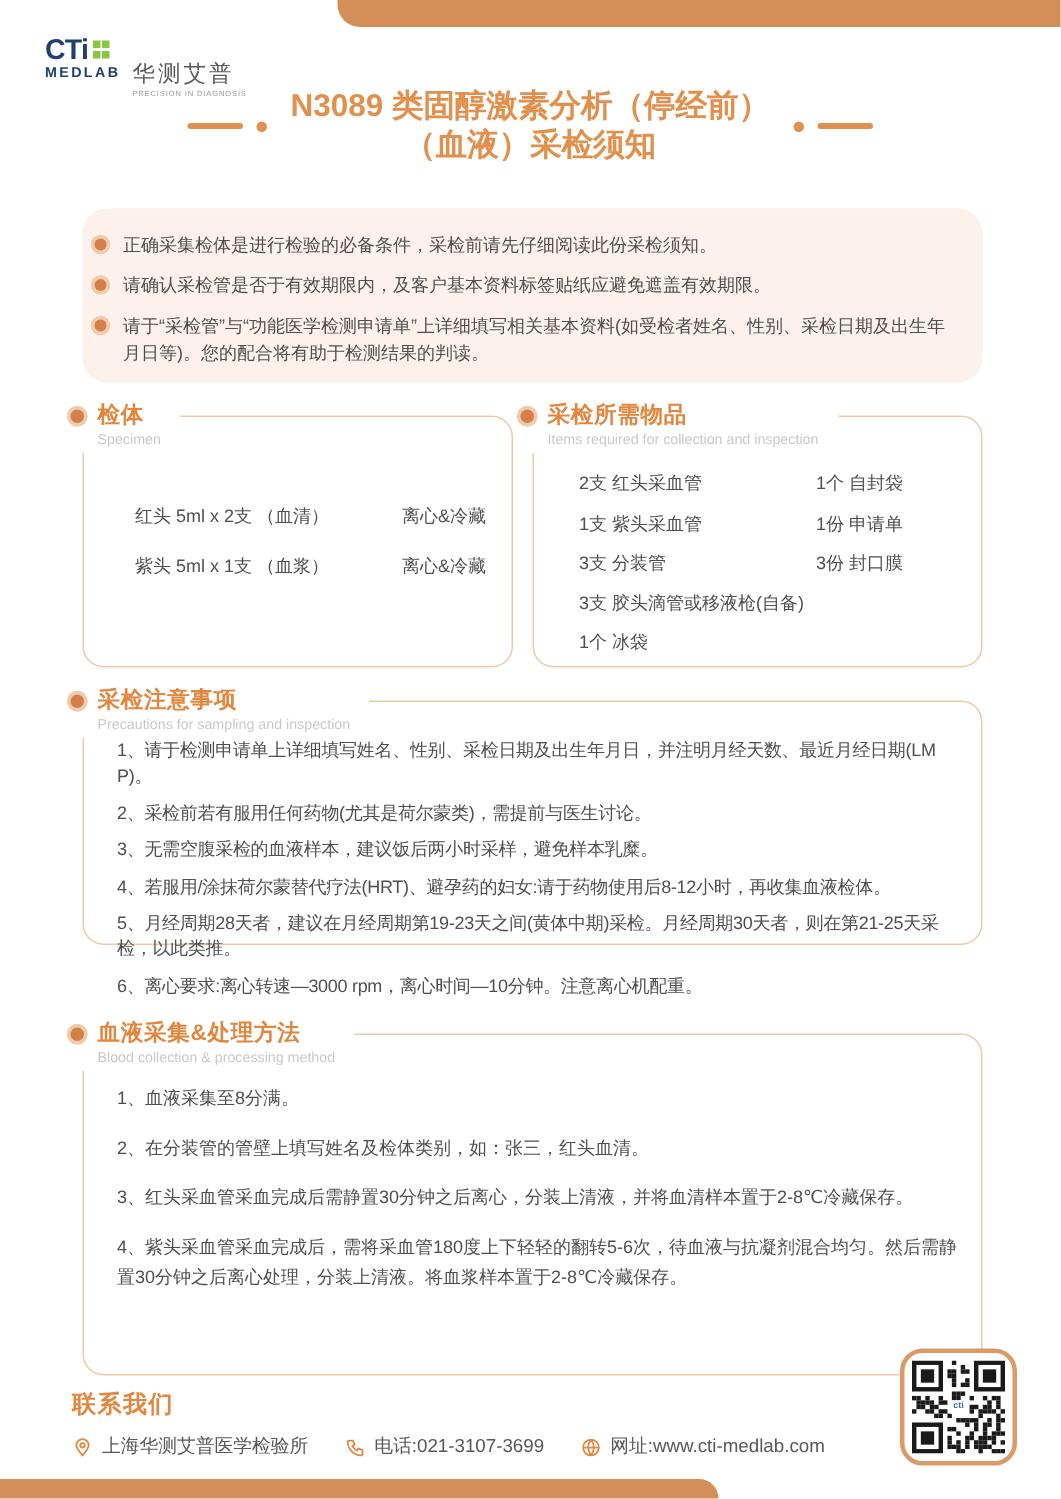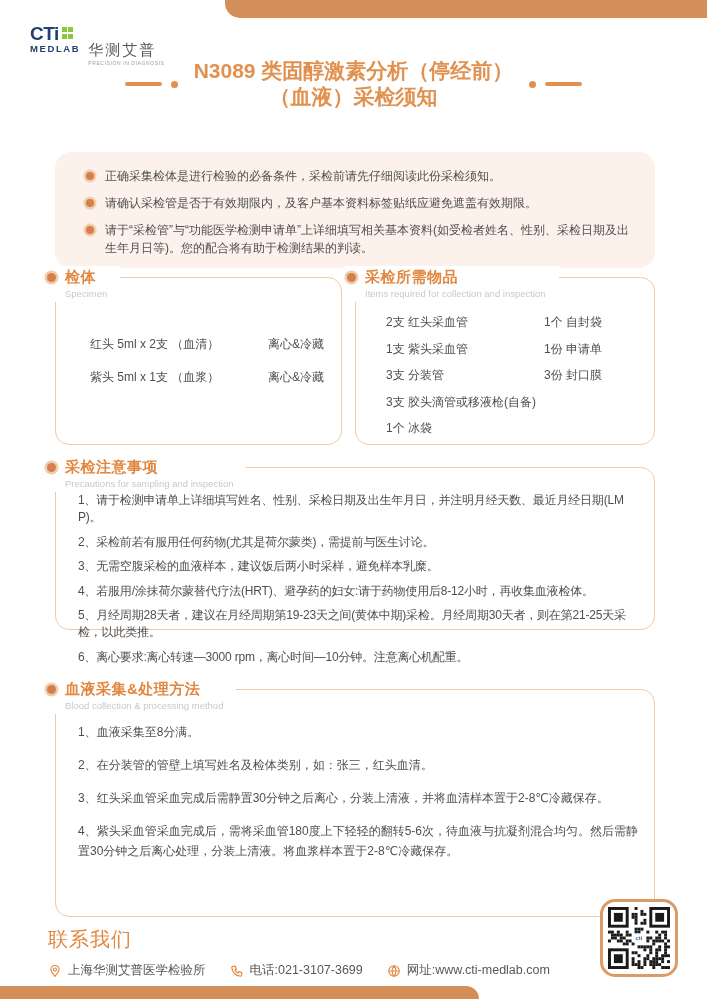--- a/index.html
+++ b/index.html
@@ -39,21 +39,21 @@
   .logo-tagline{font-size:5px;color:#9B9B9B;letter-spacing:0.6px;line-height:8px}
 
   
   .title-wrap{position:absolute;top:58px;left:0;right:0;display:flex;justify-content:center;align-items:center;gap:16px}
   .deco{display:flex;align-items:center;gap:9px}
   .deco .line{width:37px;height:3.5px;border-radius:2px;background:var(--title)}
   .deco .dot{width:7px;height:7px;border-radius:50%;background:var(--title)}
   .main-title{text-align:center;color:var(--title);font-weight:bold;font-size:21px;line-height:26px}
 
   
-  .notice{position:absolute;left:55px;top:152px;width:600px;height:116px;background:var(--notice_bg);border-radius:16px;padding:15px 24px 0 29px}
+  .notice{position:absolute;left:55px;top:139px;width:600px;height:116px;background:var(--notice_bg);border-radius:16px;padding:15px 24px 0 6px}
   .notice-row{display:flex;gap:11px;margin-bottom:9px;font-size:12px;line-height:18px;color:var(--text)}
   .notice-bullet{flex:none;width:8px;height:8px;border-radius:50%;background:#D3804A;box-shadow:0 0 0 2.5px #F0CCAD;margin-top:5px;margin-left:2px}
   .notice-row p{word-break:break-all}
 
   
   .section{position:absolute;border:1px solid var(--border);border-radius:14px}
   .sec-head{position:absolute;top:-12px;left:-12px;background:#fff;padding:0 13px 2px 0;display:flex;align-items:flex-start;gap:9px}
   .sec-bullet{flex:none;width:9px;height:9px;border-radius:50%;background:#D3804A;box-shadow:0 0 0 2.5px #F0CCAD;margin-top:7px;margin-left:3px}
   .sec-titles{display:flex;flex-direction:column}
   .sec-title{font-size:15px;font-weight:bold;color:var(--heading);line-height:22px;letter-spacing:0.5px}
@@ -74,21 +74,21 @@
   .sec-precautions{left:55px;top:467px;width:600px;height:163px}
   .precautions-body{padding:24px 10px 0 22px;font-size:12px}
   .precautions-body p{margin-bottom:7.5px;line-height:17px;word-break:break-all;letter-spacing:-0.2px}
 
   .sec-blood{left:55px;top:689px;width:600px;height:228px}
   .blood-body{padding:32px 14px 0 22px;font-size:12px}
   .blood-body p{margin-bottom:13px;line-height:20px;word-break:break-all}
 
   
   .contact{position:absolute;left:48px;top:926px}
-  .contact-title{font-size:20px;font-weight:normal;color:var(--heading);letter-spacing:1px;margin-bottom:9px}
+  .contact-title{font-size:16px;font-weight:bold;color:var(--heading);letter-spacing:1px;margin-bottom:9px}
   .contact-row{display:flex;align-items:center;gap:24px;font-size:12.5px;color:#595757}
   .contact-item{display:flex;align-items:center;gap:6px}
   .cicon{width:14px;height:14px;flex:none}
 
   
   .qr{position:absolute;left:600px;top:899px;width:78px;height:78px;border:3px solid #DB9B66;border-radius:15px;display:flex;align-items:center;justify-content:center;background:#fff}
   .qr-inner{position:relative;width:62px;height:62px}
   .qr-label{position:absolute;left:50%;top:50%;transform:translate(-50%,-50%);background:#fff;font-size:6px;font-weight:bold;color:#3C6EB4;padding:1px 2px;line-height:7px}
 </style>
 </head>

